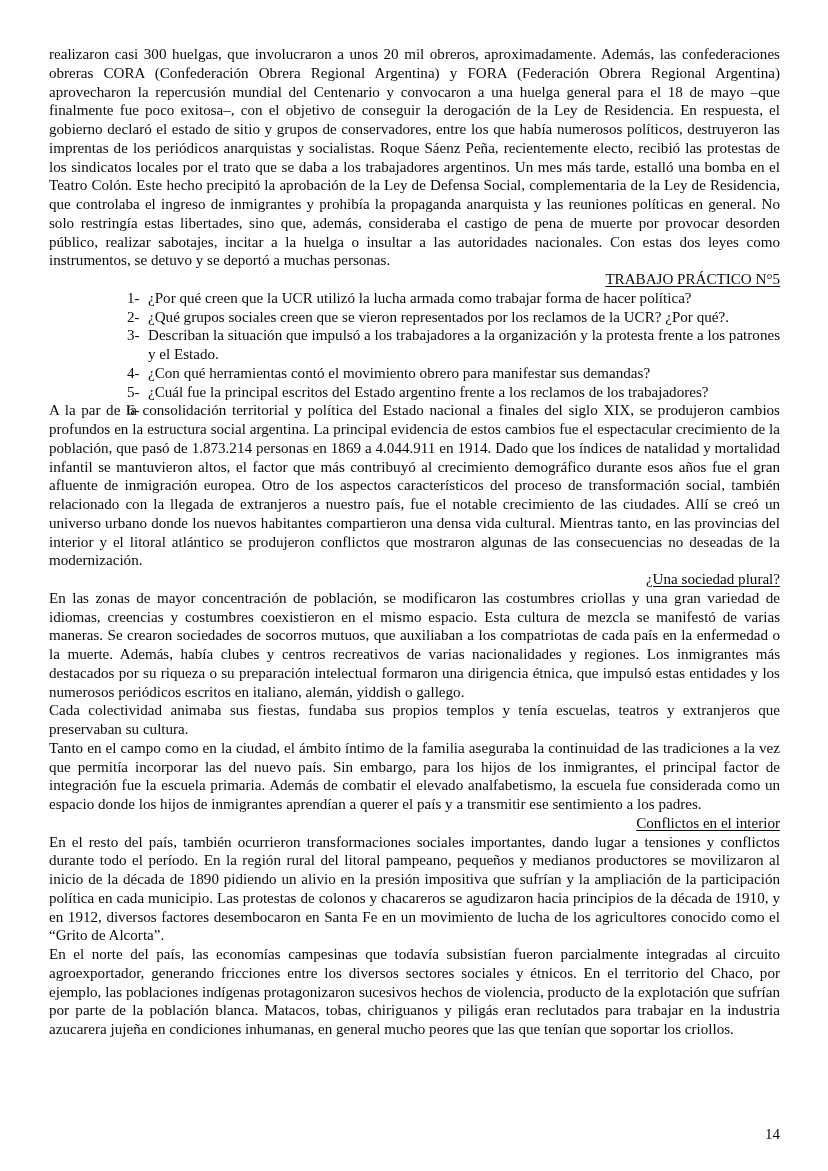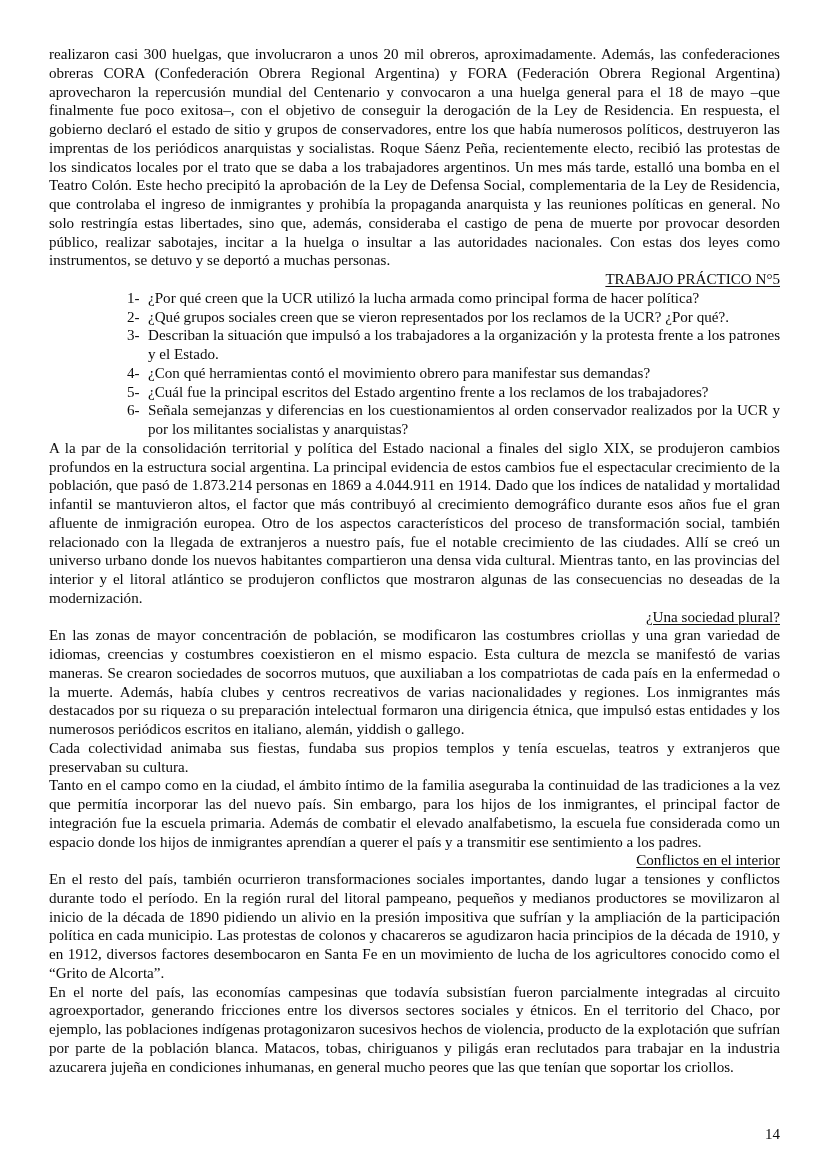--- a/index.html
+++ b/index.html
@@ -83,26 +83,26 @@
 <body>
 
 <div class="page">
   <div class="content">
 
     <p class="body">realizaron casi 300 huelgas, que involucraron a unos 20 mil obreros, aproximadamente. Además, las confederaciones obreras CORA (Confederación Obrera Regional Argentina) y FORA (Federación Obrera Regional Argentina) aprovecharon la repercusión mundial del Centenario y convocaron a una huelga general para el 18 de mayo –que finalmente fue poco exitosa–, con el objetivo de conseguir la derogación de la Ley de Residencia. En respuesta, el gobierno declaró el estado de sitio y grupos de conservadores, entre los que había numerosos políticos, destruyeron las imprentas de los periódicos anarquistas y socialistas. Roque Sáenz Peña, recientemente electo, recibió las protestas de los sindicatos locales por el trato que se daba a los trabajadores argentinos. Un mes más tarde, estalló una bomba en el Teatro Colón. Este hecho precipitó la aprobación de la Ley de Defensa Social, complementaria de la Ley de Residencia, que controlaba el ingreso de inmigrantes y prohibía la propaganda anarquista y las reuniones políticas en general. No solo restringía estas libertades, sino que, además, consideraba el castigo de pena de muerte por provocar desorden público, realizar sabotajes, incitar a la huelga o insultar a las autoridades nacionales. Con estas dos leyes como instrumentos, se detuvo y se deportó a muchas personas.</p>
 
     <div class="heading"><span class="u">TRABAJO PRÁCTICO N°5</span></div>
 
     <ol class="questions">
-      <li><span class="marker">1-</span><span>¿Por qué creen que la UCR utilizó la lucha armada como principal forma de hacer política?</span></li>
+      <li><span class="marker">1-</span><span>¿Por qué creen que la UCR utilizó la lucha armada como trabajar forma de hacer política?</span></li>
       <li><span class="marker">2-</span><span>¿Qué grupos sociales creen que se vieron representados por los reclamos de la UCR? ¿Por qué?.</span></li>
       <li><span class="marker">3-</span><span>Describan la situación que impulsó a los trabajadores a la organización y la protesta frente a los patrones y el Estado.</span></li>
       <li><span class="marker">4-</span><span>¿Con qué herramientas contó el movimiento obrero para manifestar sus demandas?</span></li>
       <li><span class="marker">5-</span><span> ¿Cuál fue la principal escritos del Estado argentino frente a los reclamos de los trabajadores?</span></li>
-      <li><span class="marker">6-</span><span>Señala semejanzas y diferencias en los cuestionamientos al orden conservador realizados por la UCR y por los militantes socialistas y anarquistas?</span></li>
+      <li><span class="marker">6-</span></li>
     </ol>
 
 
     <p class="body">A la par de la consolidación territorial y política del Estado nacional a finales del siglo XIX, se produjeron cambios profundos en la estructura social argentina. La principal evidencia de estos cambios fue el espectacular crecimiento de la población, que pasó de 1.873.214 personas en 1869 a 4.044.911 en 1914. Dado que los índices de natalidad y mortalidad infantil se mantuvieron altos, el factor que más contribuyó al crecimiento demográfico durante esos años fue el gran afluente de inmigración europea. Otro de los aspectos característicos del proceso de transformación social, también relacionado con la llegada de extranjeros a nuestro país, fue el notable crecimiento de las ciudades. Allí se creó un universo urbano donde los nuevos habitantes compartieron una densa vida cultural. Mientras tanto, en las provincias del interior y el litoral atlántico se produjeron conflictos que mostraron algunas de las consecuencias no deseadas de la modernización.</p>
 
     <div class="heading"><span class="u">¿Una sociedad plural?</span></div>
 
     <p class="body">En las zonas de mayor concentración de población, se modificaron las costumbres criollas y una gran variedad de idiomas, creencias y costumbres coexistieron en el mismo espacio. Esta cultura de mezcla se manifestó de varias maneras. Se crearon sociedades de socorros mutuos, que auxiliaban a los compatriotas de cada país en la enfermedad o la muerte. Además, había clubes y centros recreativos de varias nacionalidades y regiones. Los inmigrantes más destacados por su riqueza o su preparación intelectual formaron una dirigencia étnica, que impulsó estas entidades y los numerosos periódicos escritos en italiano, alemán, yiddish o gallego.</p>
     <p class="body">Cada colectividad animaba sus fiestas, fundaba sus propios templos y tenía escuelas, teatros y extranjeros que preservaban su cultura.</p>
     <p class="body">Tanto en el campo como en la ciudad, el ámbito íntimo de la familia aseguraba la continuidad de las tradiciones a la vez que permitía incorporar las del nuevo país. Sin embargo, para los hijos de los inmigrantes, el principal factor de integración fue la escuela primaria. Además de combatir el elevado analfabetismo, la escuela fue considerada como un espacio donde los hijos de inmigrantes aprendían a querer el país y a transmitir ese sentimiento a los padres.</p>

